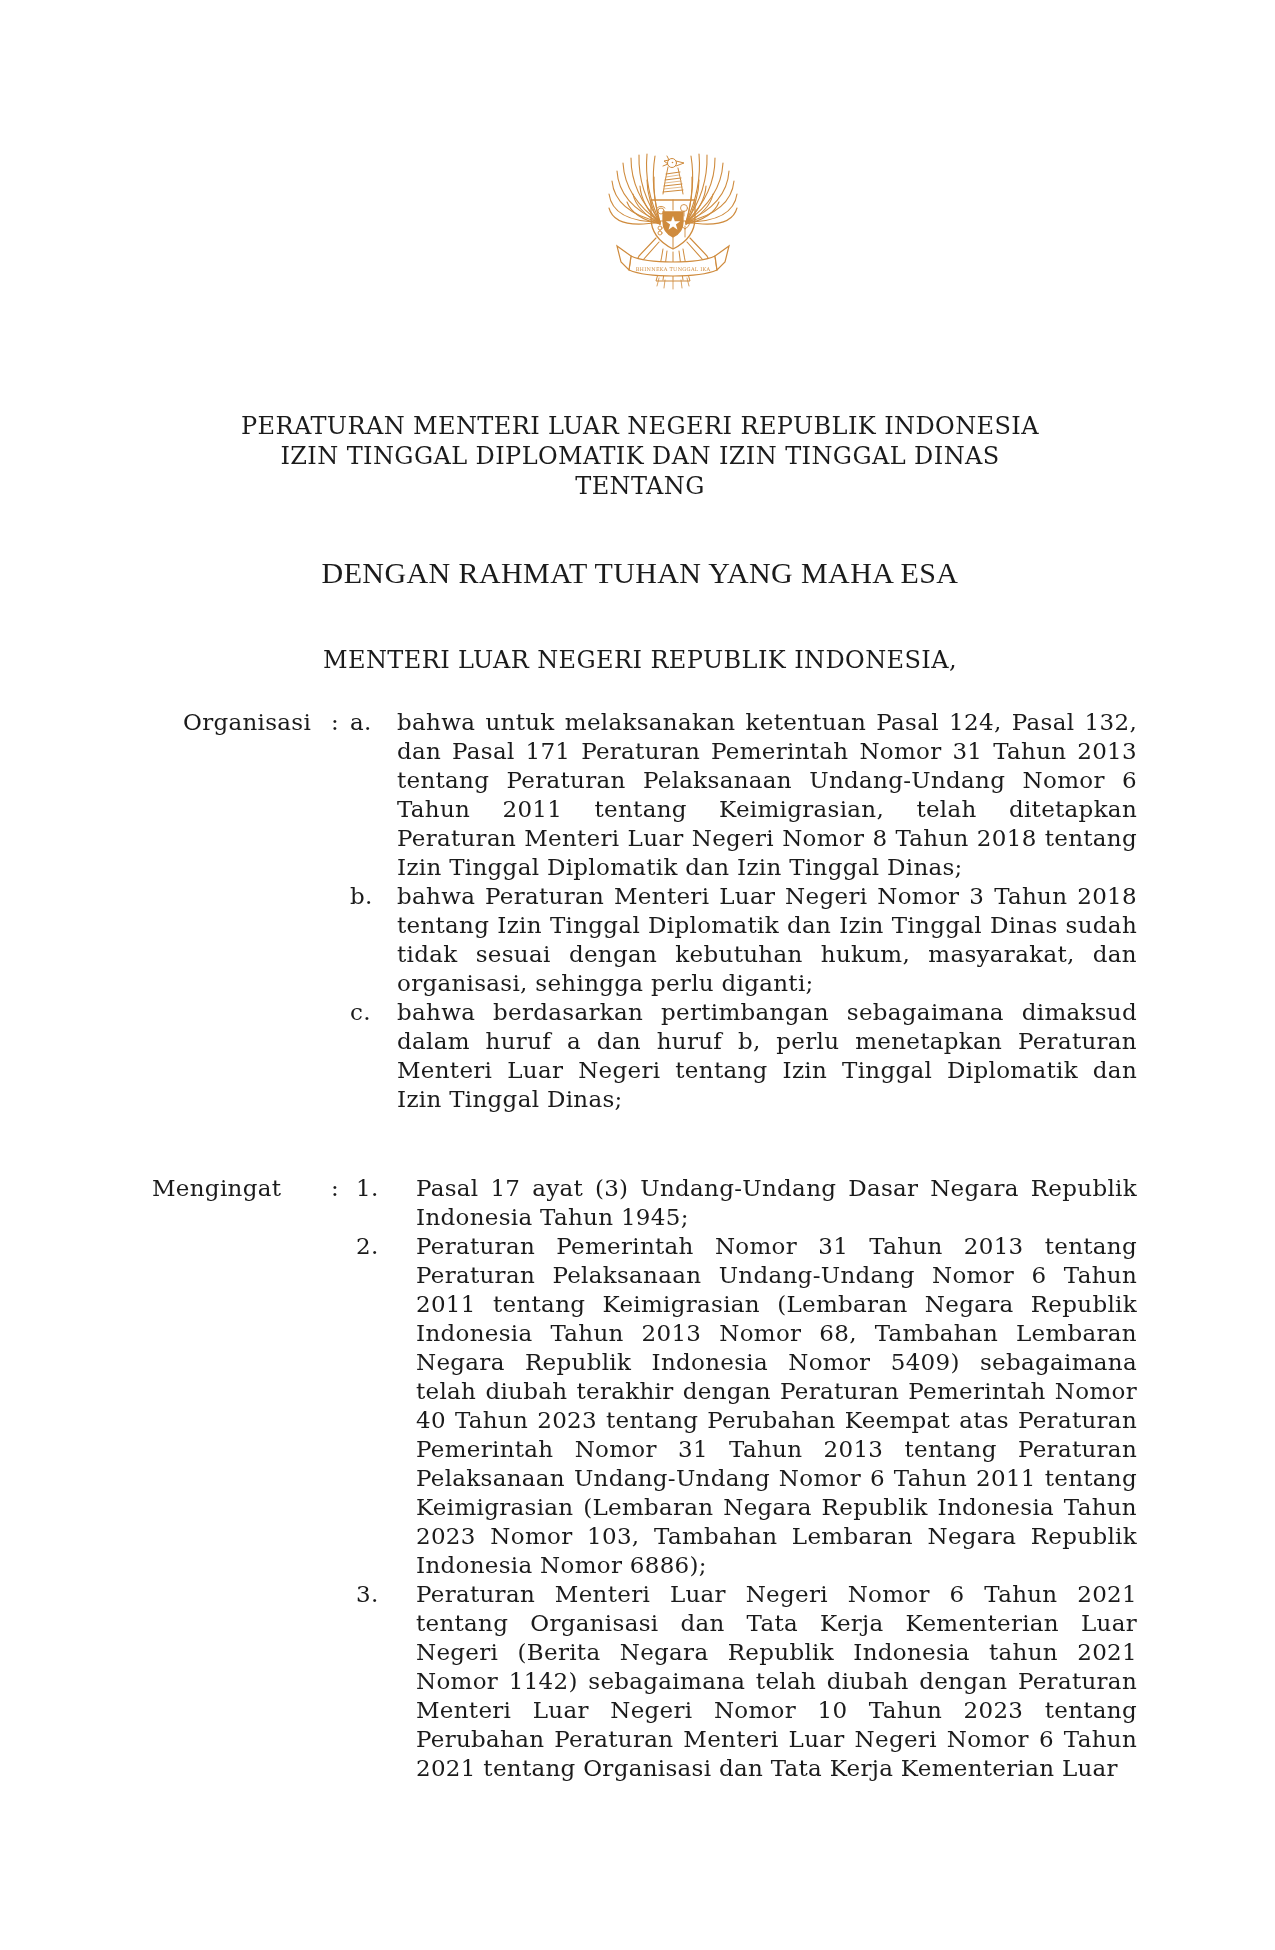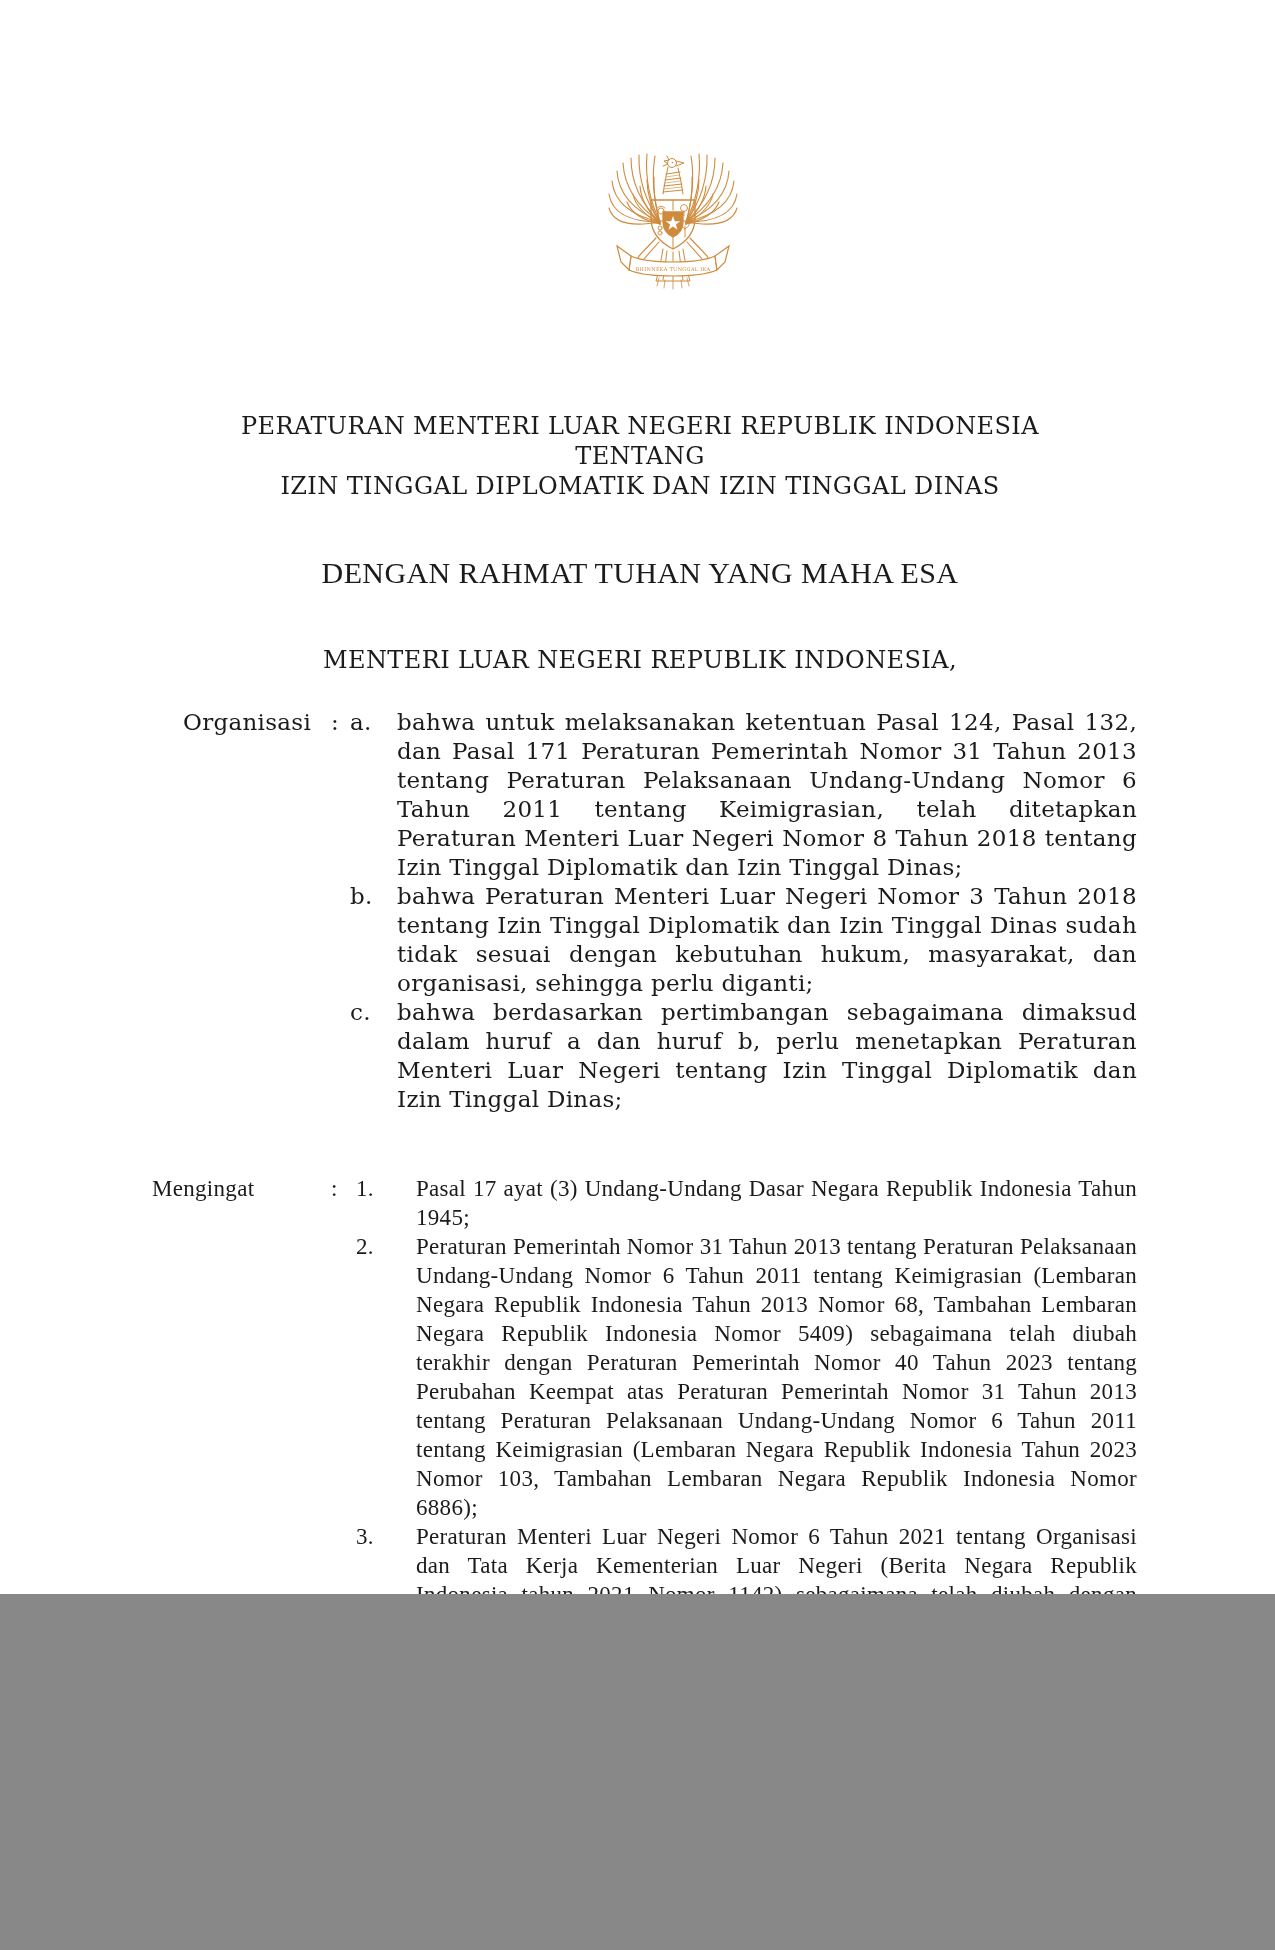--- a/index.html
+++ b/index.html
@@ -1,18 +1,18 @@
 <!DOCTYPE html>
 <html><head>
 <meta charset="utf-8">
 <style>
   html,body { margin:0; padding:0; background:#888; }
   .page {
     position:relative;
-    width:1275px; height:1594px;
+    width:1275px; height:1950px;
     margin:0 auto;
     background:#ffffff;
     color:#1b1b1b;
     font-family:"DejaVu Serif", "Liberation Serif", serif;
     overflow:hidden;
   }
   .emblem {
     position:absolute; left:603px; top:150px;
     width:140px; height:148px;
   }
@@ -29,21 +29,21 @@
   }
   .authority {
     position:absolute; left:145px; top:645px; width:990px;
     text-align:center; font-size:24px; line-height:30px; letter-spacing:0.4px;
   }
   .section { position:absolute; left:145px; font-size:23px; line-height:29px; letter-spacing:0.3px; }
   .section-menimbang { top:708px; width:992px; }
   .section-mengingat { top:1174px; width:992px; }
   .clause { display:grid; }
   .section-menimbang .clause { grid-template-columns:186px 19px 47px 740px; }
-  .section-mengingat .clause { grid-template-columns:186px 19px 66px 721px;font-family:Liberation Serif, serif; }
+  .section-mengingat .clause { grid-template-columns:186px 19px 66px 721px; }
   .col-label { text-align:left; }
   .section-menimbang .col-label { padding-left:38px; }
   .section-mengingat .col-label { padding-left:7px; }
   .col-colon { text-align:left; }
   .col-marker { text-align:left; }
   .section-mengingat .col-marker { padding-left:6px; }
   .col-text {
     text-align:justify;
     text-align-last:left;
   }
@@ -136,22 +136,22 @@
         <path d="M28,106 C45,114 95,114 112,106 L114,120 C95,128 45,128 26,120 Z" fill="#ffffff" stroke-width="1.2"></path>
         <path d="M28,106 L14,96 L18,112 L26,120 Z" fill="#ffffff" stroke-width="1.2"></path>
         <path d="M112,106 L126,96 L122,112 L114,120 Z" fill="#ffffff" stroke-width="1.2"></path>
         <text x="70" y="120.5" text-anchor="middle" font-size="5" letter-spacing="0.3" fill="#CF8B3D" stroke="none" font-family="DejaVu Serif, serif">BHINNEKA TUNGGAL IKA</text>
       </g>
     </svg>
   </div>
 
   <div class="title-block">
     <div>PERATURAN MENTERI LUAR NEGERI REPUBLIK INDONESIA</div>
+    <div>IZIN TINGGAL DIPLOMATIK DAN IZIN TINGGAL DINAS</div>
     <div>TENTANG</div>
-    <div>IZIN TINGGAL DIPLOMATIK DAN IZIN TINGGAL DINAS</div>
   </div>
 
   <div class="invocation">DENGAN RAHMAT TUHAN YANG MAHA ESA</div>
   <div class="authority">MENTERI LUAR NEGERI REPUBLIK INDONESIA,</div>
 
   <div class="section section-menimbang">
     <div class="clause">
       <div class="col-label">Organisasi</div>
       <div class="col-colon">:</div>
       <div class="col-marker">a.</div>

